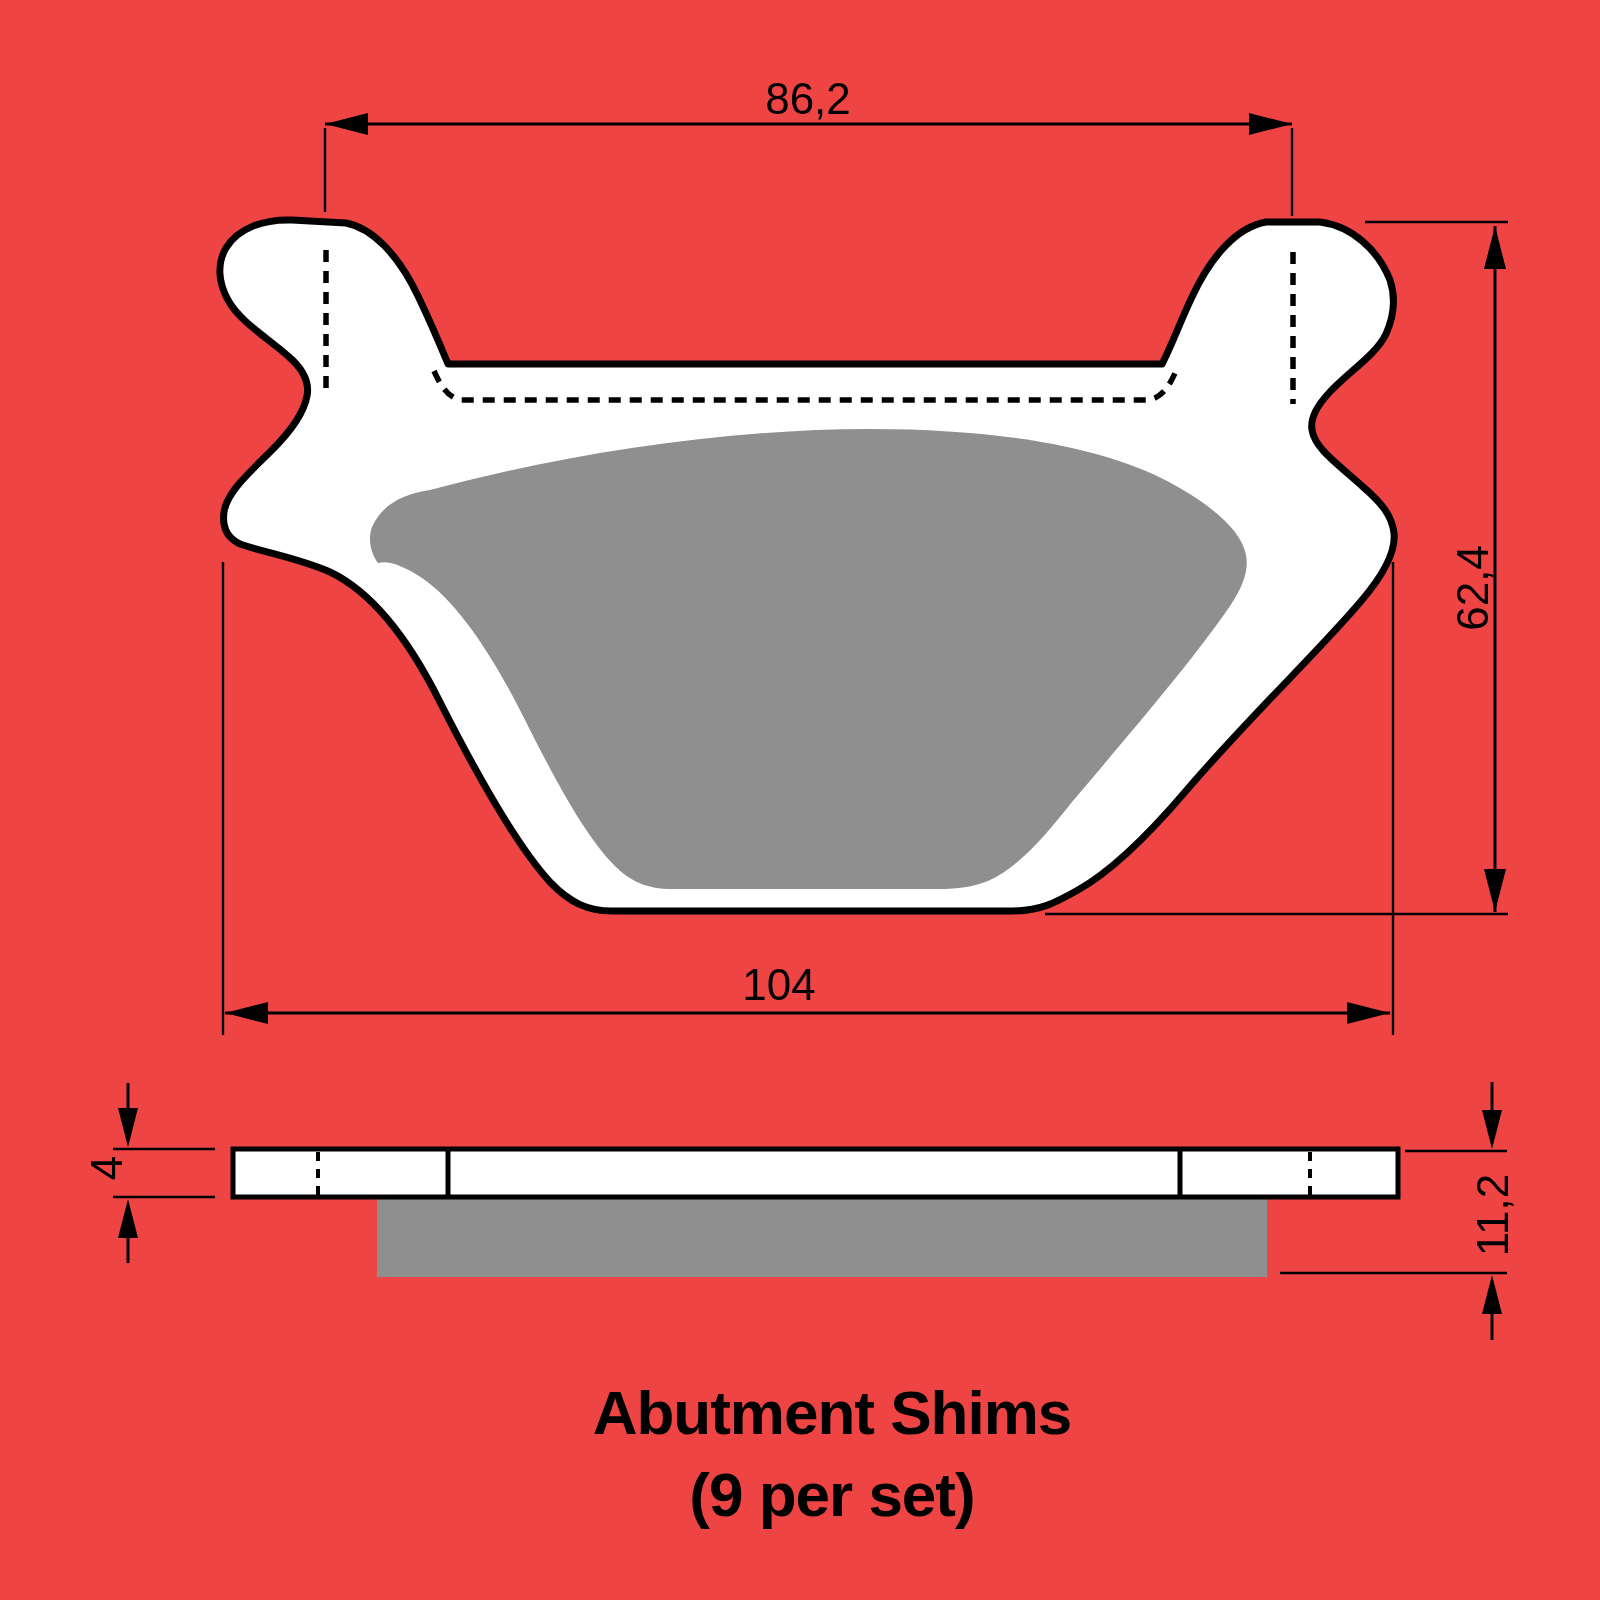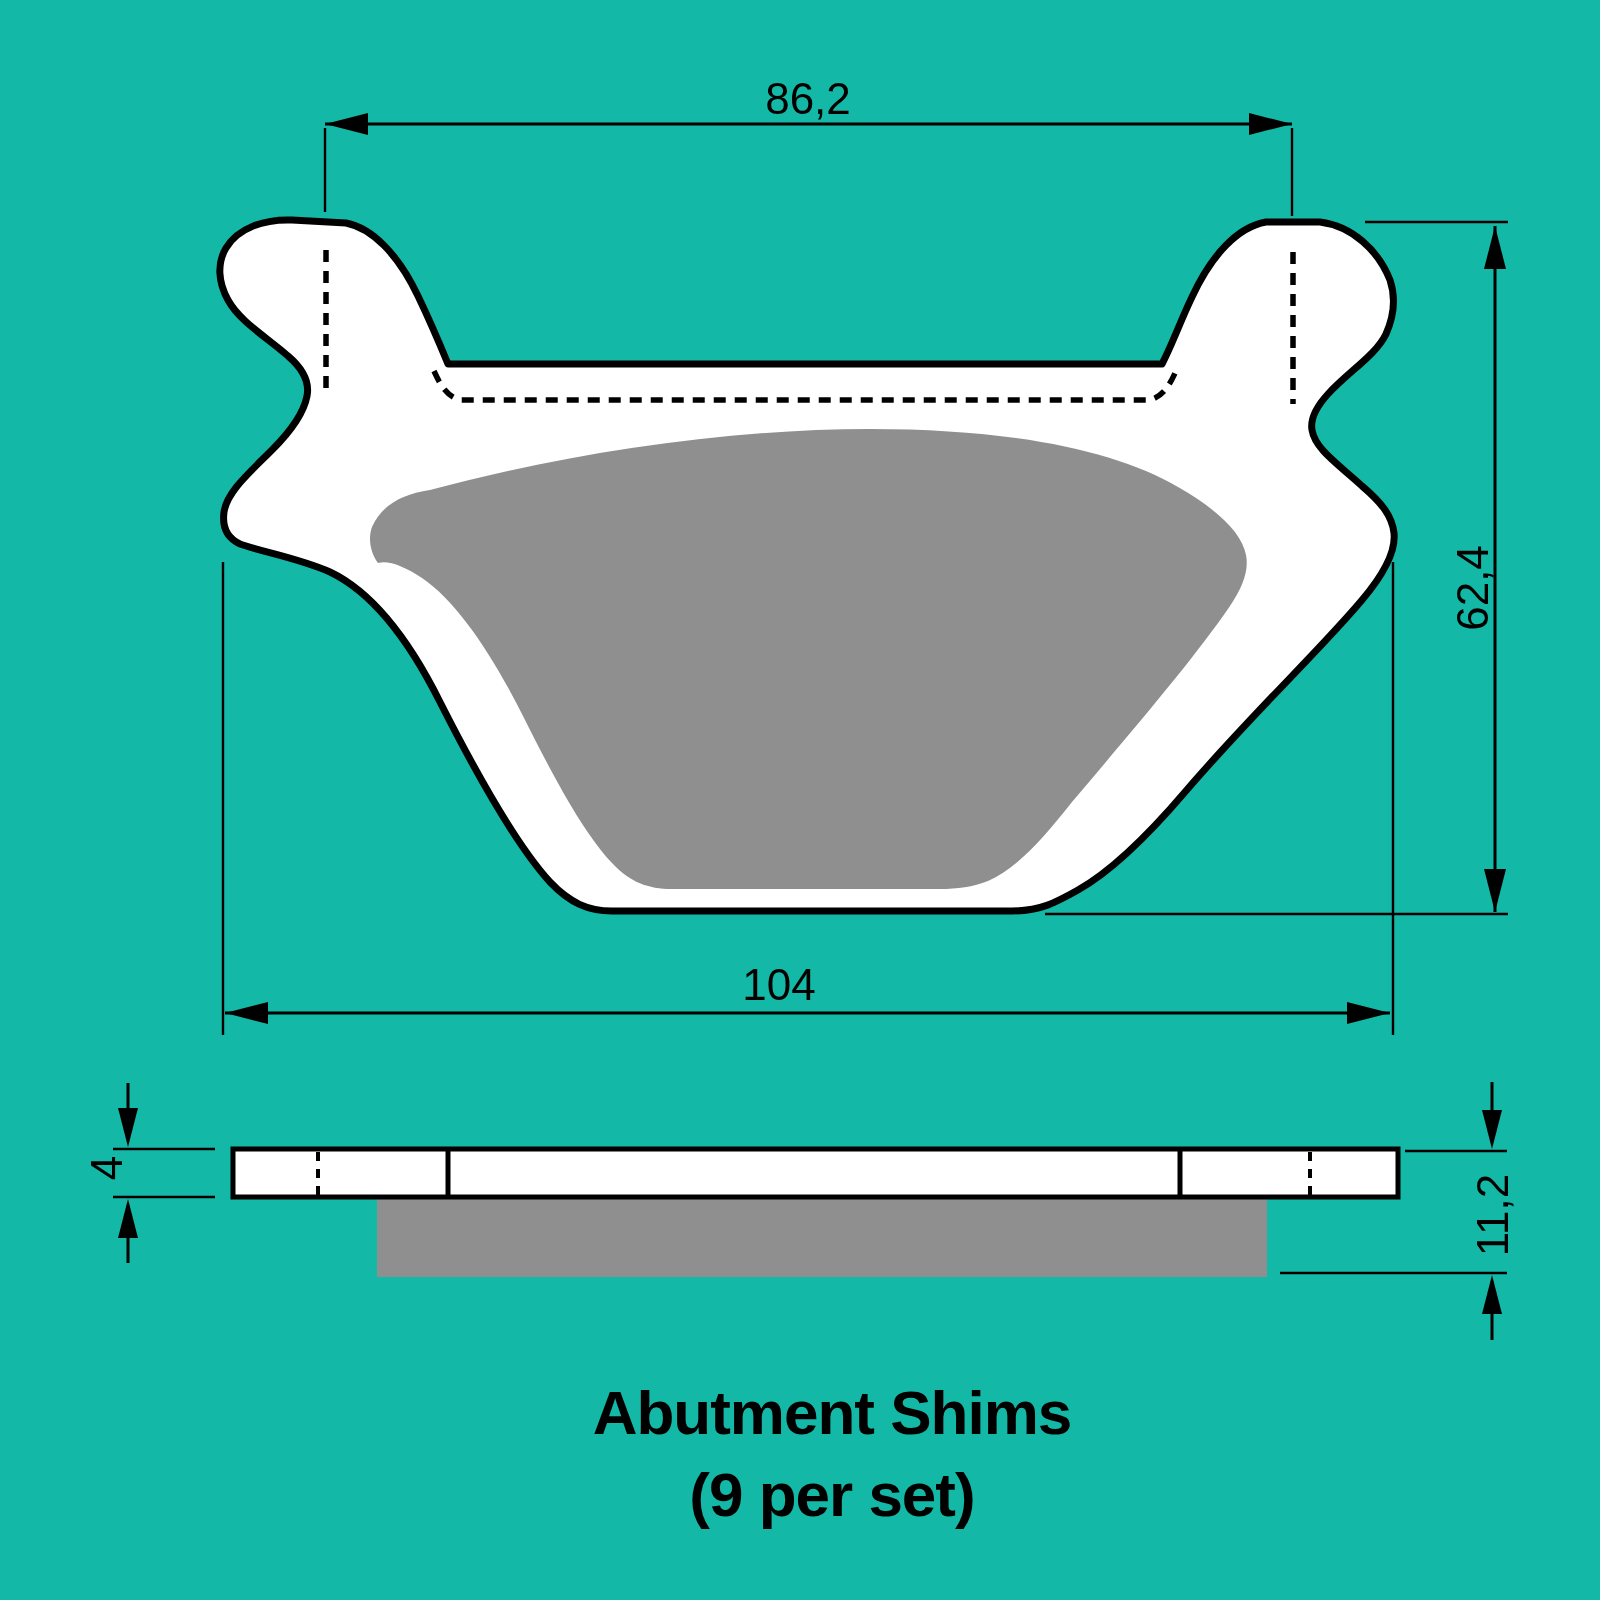--- a/index.html
+++ b/index.html
@@ -1,16 +1,16 @@
 <!DOCTYPE html>
 <html><head>
 <meta charset="utf-8">
 <style>
   html,body{margin:0;padding:0;background:#ffffff;}
-  .page{position:relative;width:1600px;height:1600px;background:#14b8a6;overflow:hidden;
+  .page{position:relative;width:1600px;height:1600px;background:#ef4444;overflow:hidden;
         font-family:"Liberation Sans", sans-serif;}
   svg{position:absolute;left:0;top:0;}
   .pad-outline{fill:#ffffff;stroke:#000000;stroke-width:7;stroke-linejoin:round;}
   .hidden-edge{fill:none;stroke:#000000;stroke-width:5.5;stroke-dasharray:12 9;stroke-linecap:butt;}
   .dim-line{stroke:#000000;stroke-width:3;fill:none;}
   .ext-line{stroke:#000000;stroke-width:2.4;fill:none;}
   .arrow{fill:#000000;stroke:none;}
   .dim-text{font-family:"Liberation Sans", sans-serif;font-size:44px;fill:#000000;}
   .plate{fill:#ffffff;stroke:#000000;stroke-width:5;}
   .divider{stroke:#000000;stroke-width:5;}

